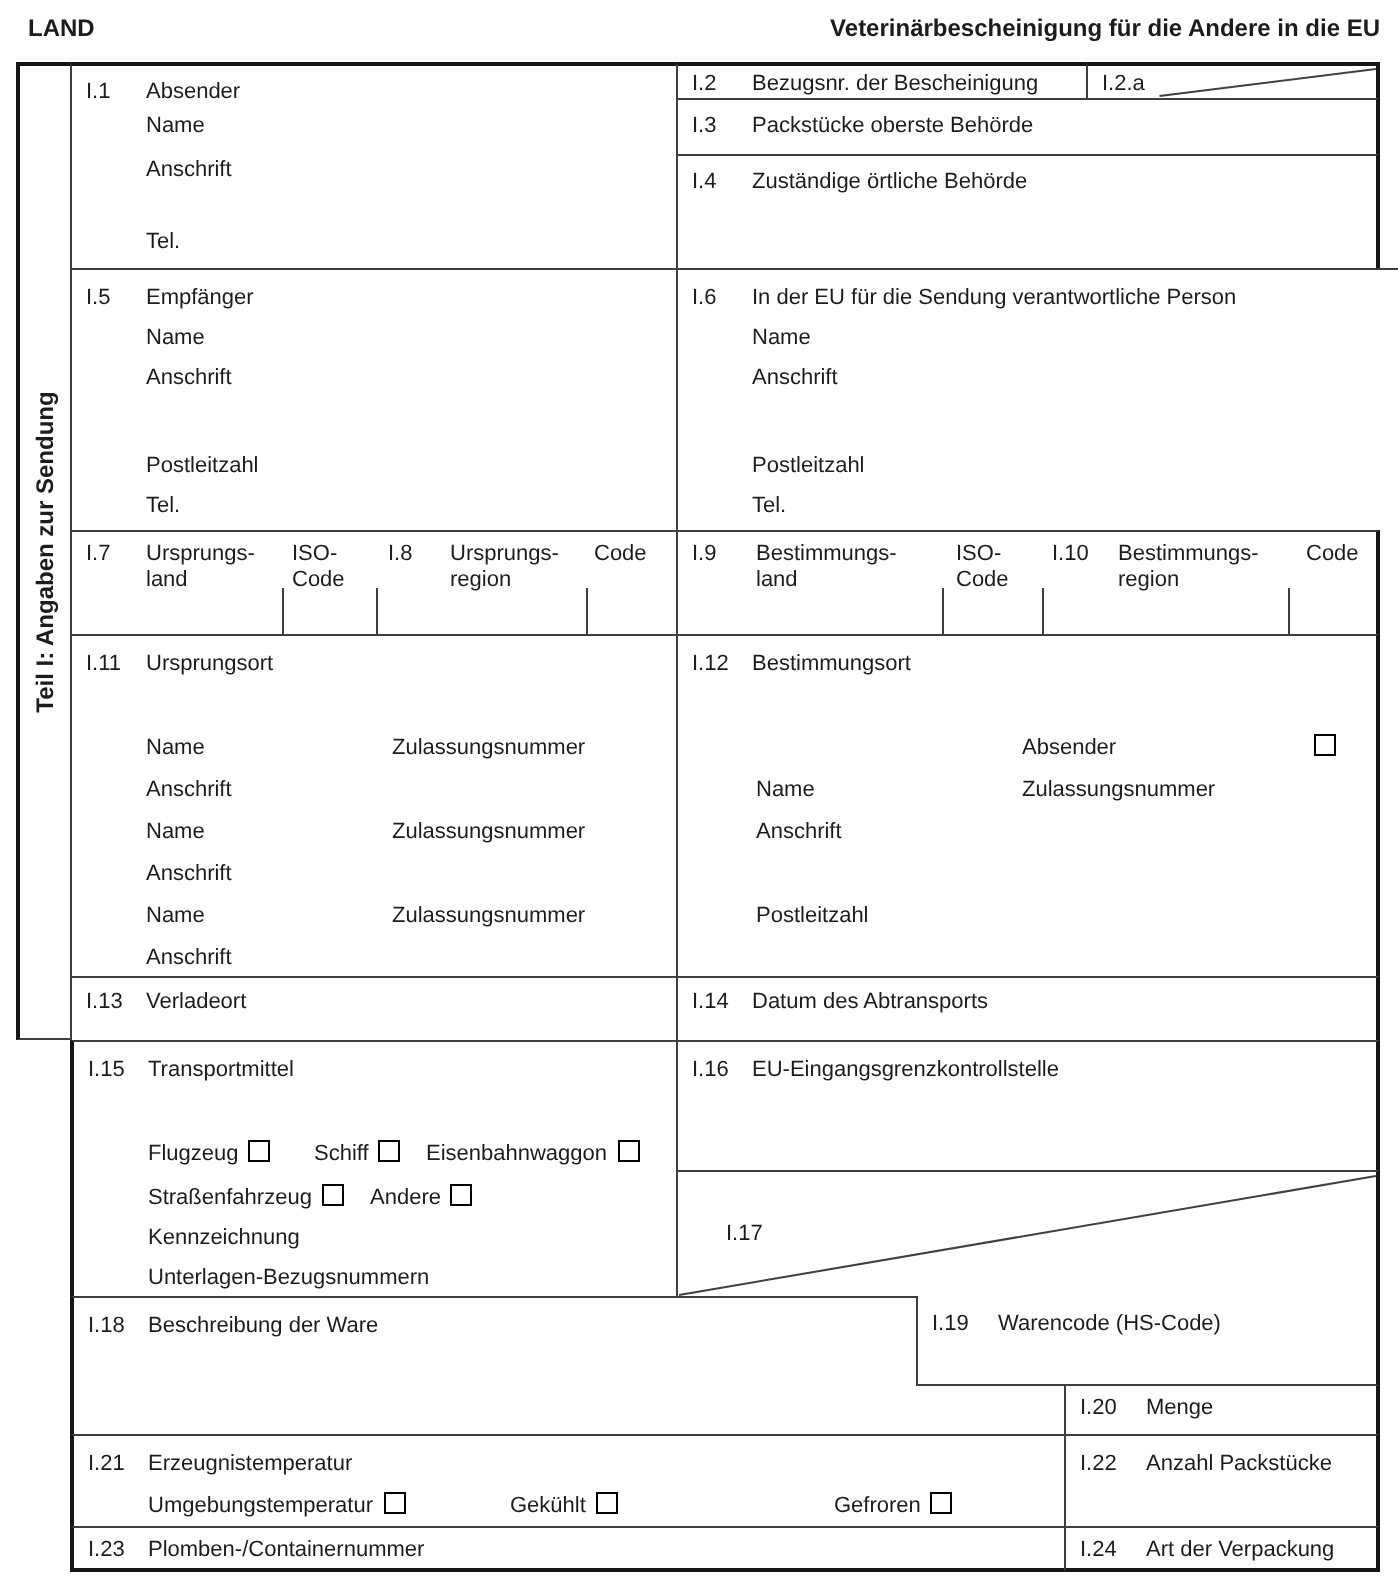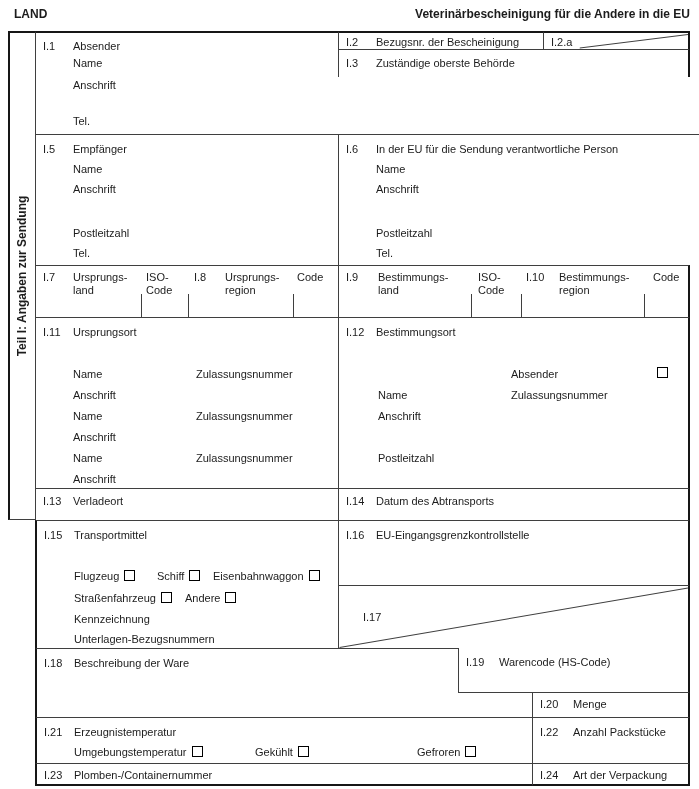--- a/index.html
+++ b/index.html
@@ -48,23 +48,27 @@
 
   <div class="cell bt2 bl br2" style="left:543px;top:31px;width:147px;height:18px;">
     <span class="num" style="left:7px;top:3px;">I.2.a</span>
     <svg class="diag" viewBox="0 0 145 16" preserveAspectRatio="none">
       <line x1="36" y1="15" x2="145" y2="1.5" stroke="#3f3f3f" stroke-width="1"></line>
     </svg>
   </div>
 
   <div class="cell bt bl br2" style="left:338px;top:49px;width:352px;height:28px;">
     <span class="num" style="left:7px;top:7px;">I.3</span>
-    <span class="lbl" style="left:37px;top:7px;">Zuständige oberste Behörde</span>
-  </div>
-
+    <span class="lbl" style="left:37px;top:7px;">Packstücke oberste Behörde</span>
+  </div>
+
+  <div class="cell bt bl br2" style="left:338px;top:77px;width:352px;height:57px;">
+    <span class="num" style="left:7px;top:7px;">I.4</span>
+    <span class="lbl" style="left:37px;top:7px;">Zuständige örtliche Behörde</span>
+  </div>
 
   <div class="cell bt bl" style="left:35px;top:134px;width:303px;height:131px;">
     <span class="num" style="left:7px;top:8px;">I.5</span>
     <span class="lbl" style="left:37px;top:8px;">Empfänger</span>
     <span class="lbl" style="left:37px;top:28px;">Name</span>
     <span class="lbl" style="left:37px;top:48px;">Anschrift</span>
     <span class="lbl" style="left:37px;top:92px;">Postleitzahl</span>
     <span class="lbl" style="left:37px;top:112px;">Tel.</span>
   </div>
 

